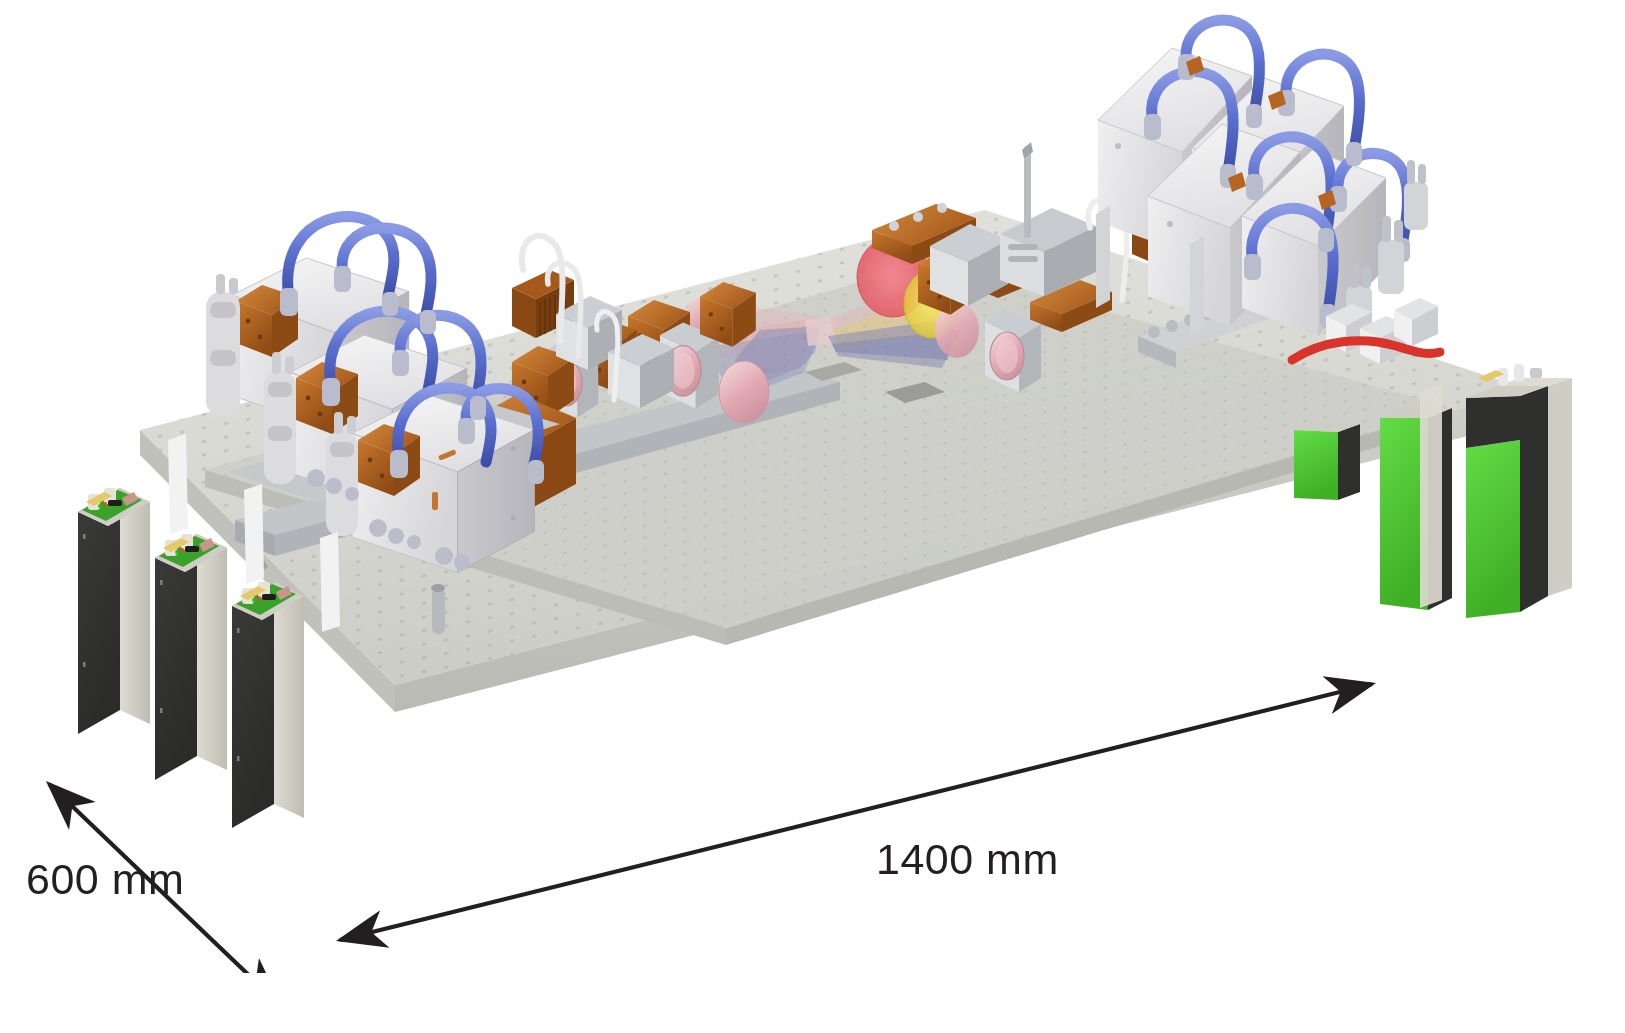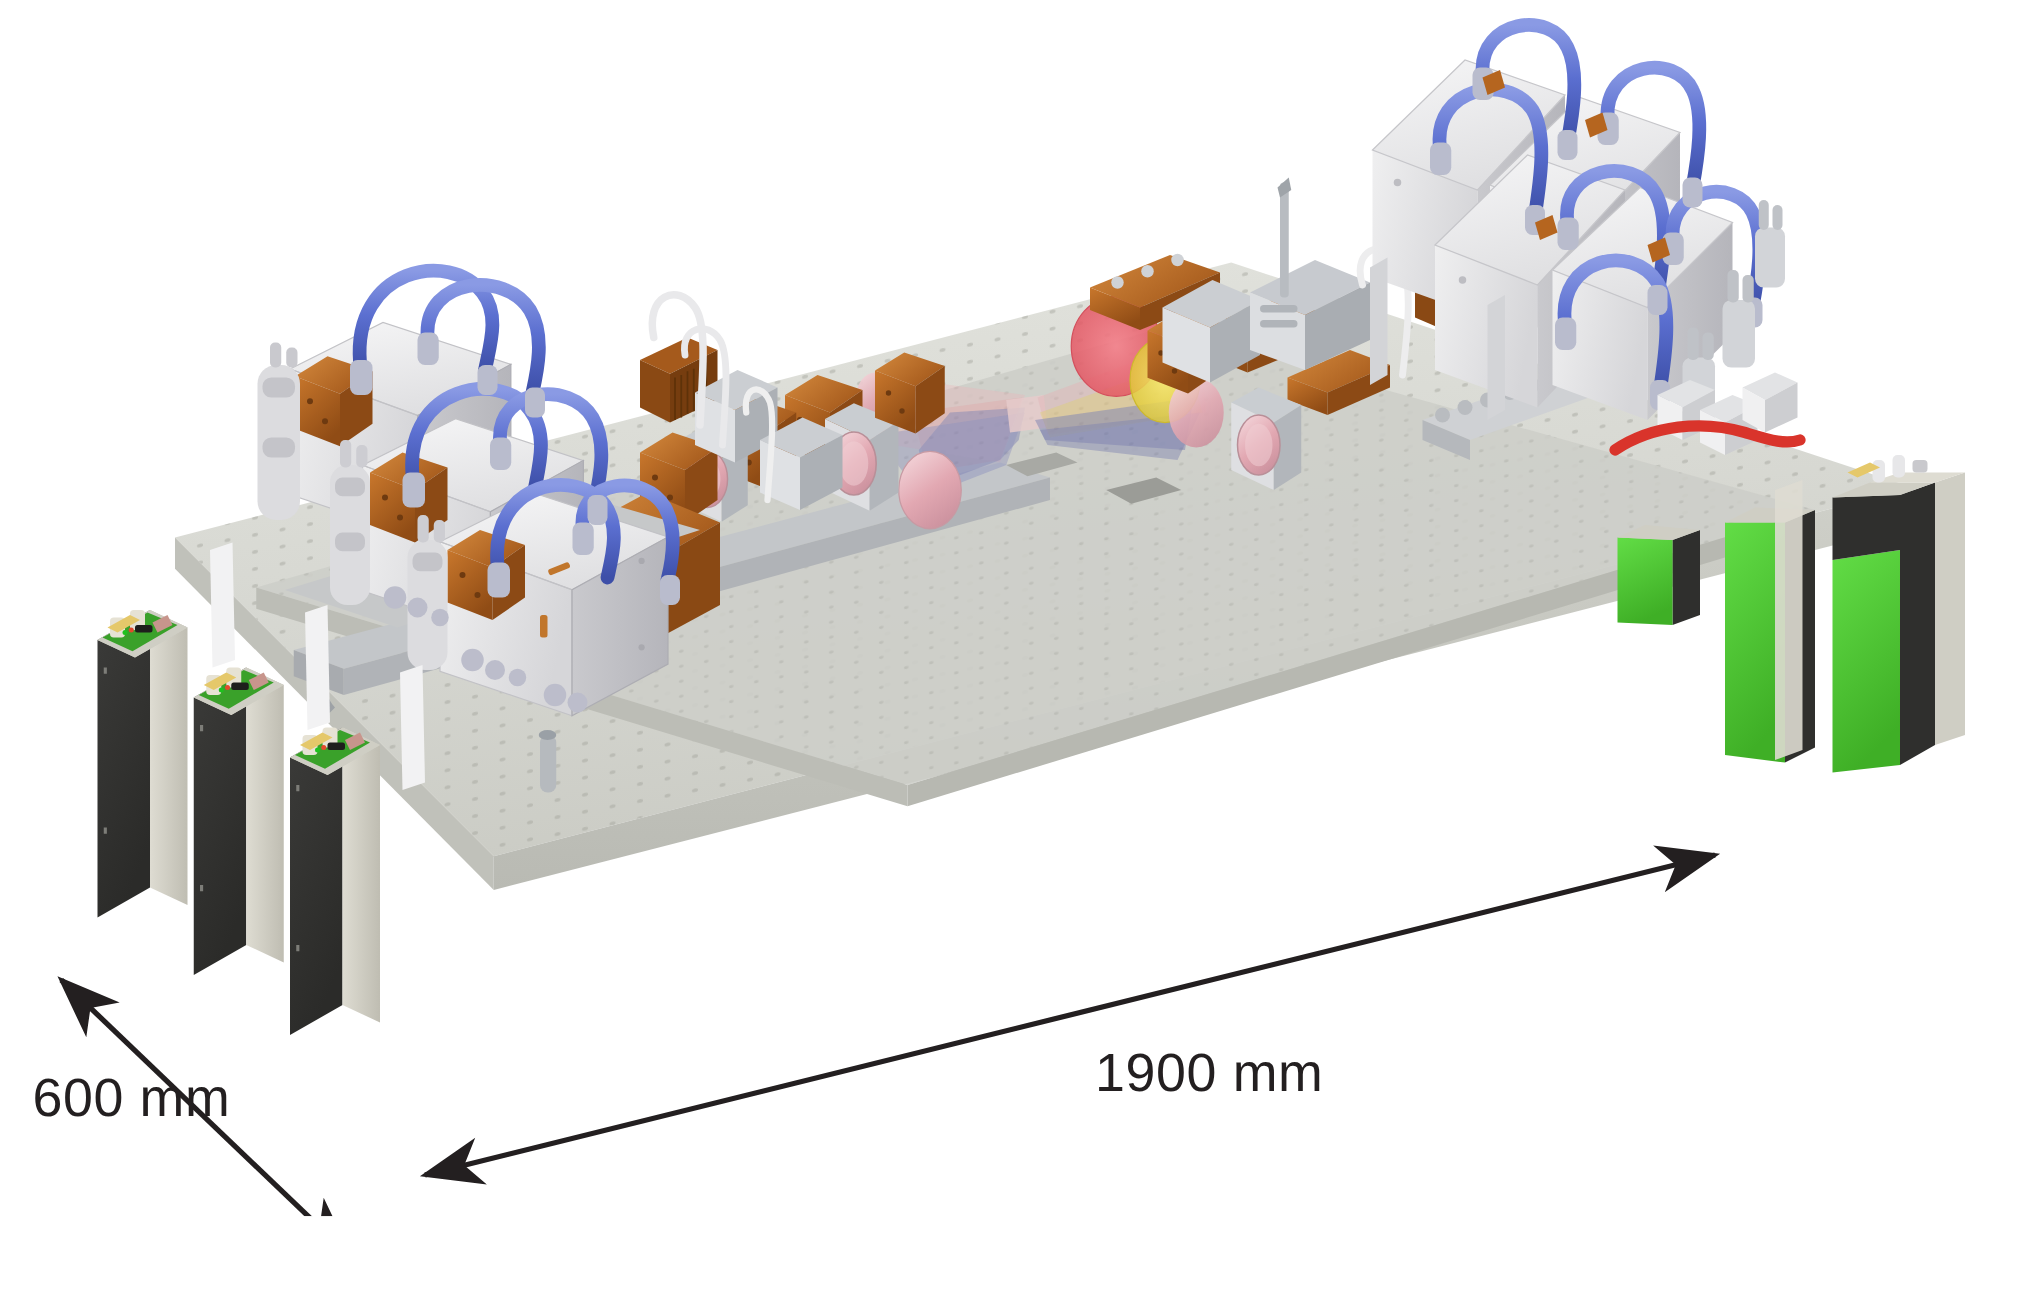--- a/index.html
+++ b/index.html
@@ -624,15 +624,15 @@
     </g>
 
     <g>
       <line x1="49" y1="784" x2="279" y2="1004" stroke="#231f20" stroke-width="4.2" marker-start="url(#arrowStart)" marker-end="url(#arrowEnd)"></line>
       <line x1="340" y1="940" x2="1372" y2="684" stroke="#231f20" stroke-width="4.2" marker-start="url(#arrowStart)" marker-end="url(#arrowEnd)"></line>
     </g>
   </svg>
 
   <div class="dim-label" id="label-600">600 mm</div>
 
-  <div class="dim-label" id="label-1200">1900 mm</div>
+  <div class="dim-label" id="label-1200">1400 mm</div>
 
 </div>
 
 </body></html>

